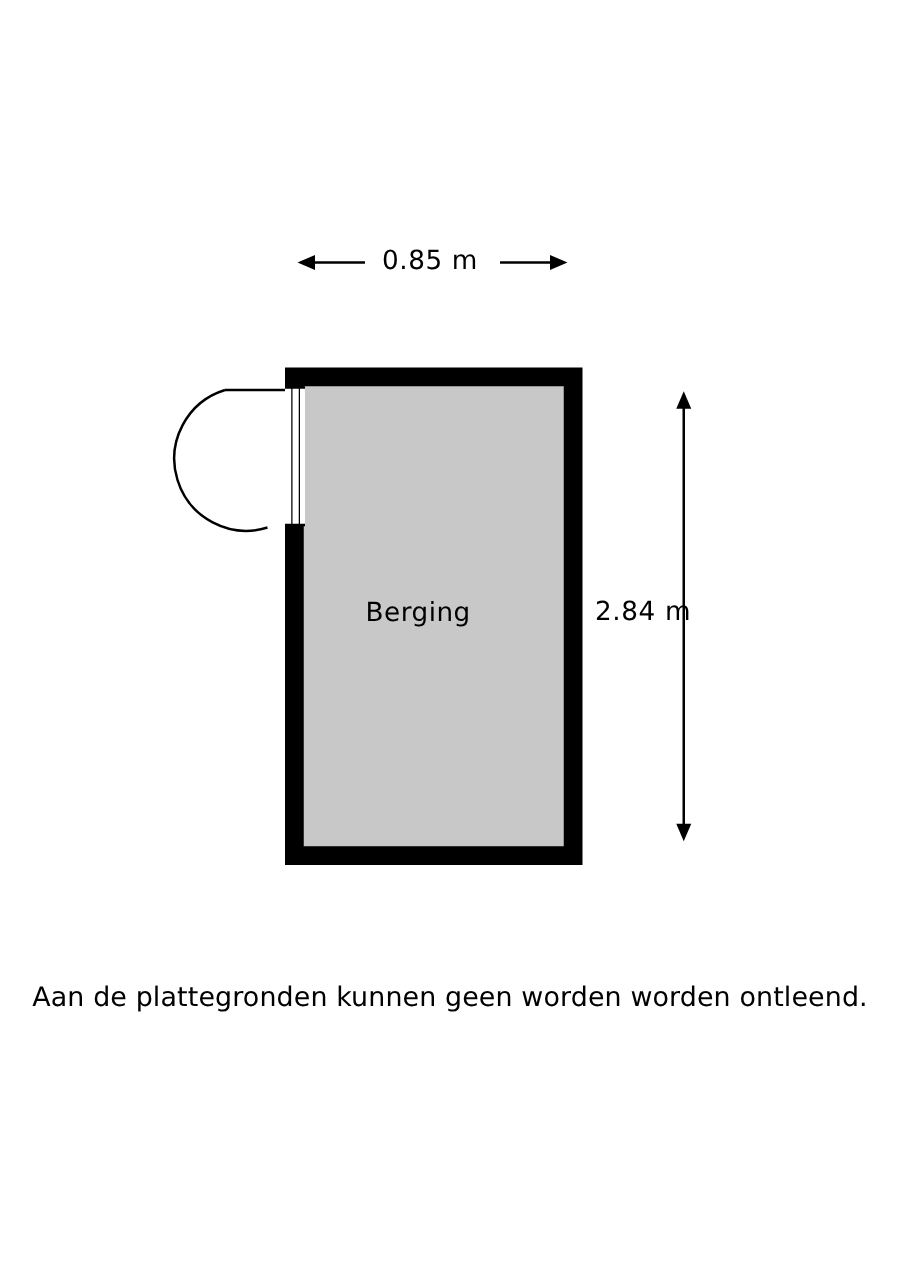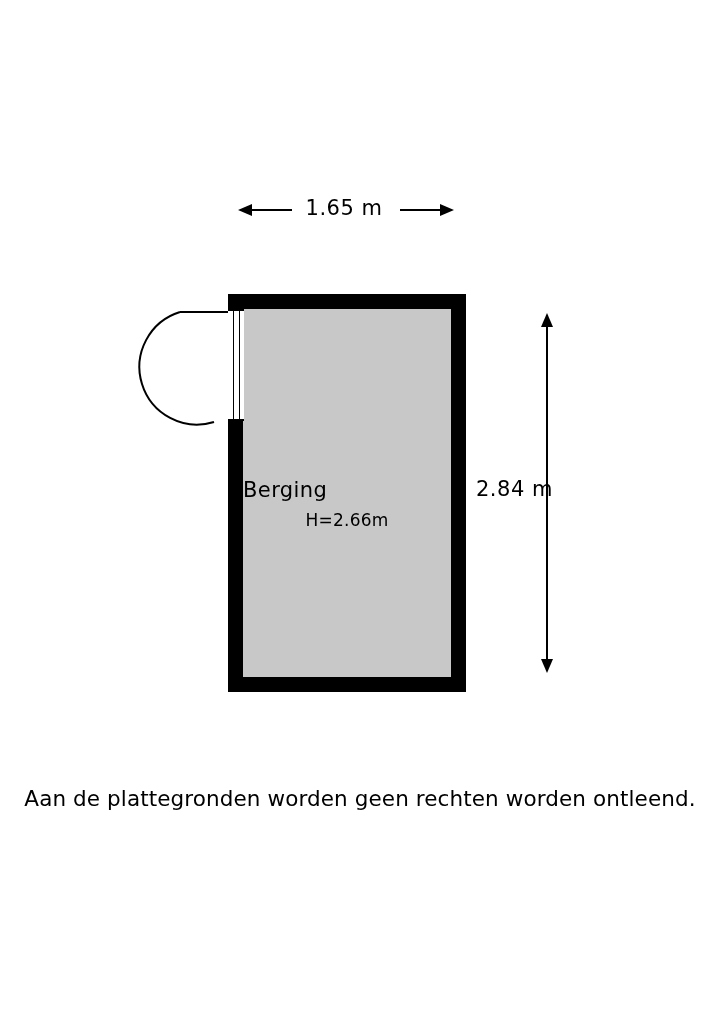--- a/index.html
+++ b/index.html
@@ -102,21 +102,21 @@
     height: 2px;
     background: #000000;
   }
 
   
   .room-name {
     position: absolute;
     left: 243px;
     top: 478px;
     width: 183px;
-    text-align: left;
+    text-align: center;
     font-size: 21px;
     letter-spacing: 0.4px;
   }
   .room-height {
     position: absolute;
     left: 243px;
     top: 510px;
     width: 208px;
     text-align: center;
     font-size: 17px;
@@ -162,20 +162,19 @@
   </svg>
 
   <div class="room-wall"></div>
   <div class="room-floor"></div>
 
   <div class="door-opening"></div>
   <div class="door-leaf"></div>
   <div class="door-jamb-top"></div>
   <div class="door-jamb-bottom"></div>
 
-  <div class="dim-top-label">1.65 m</div>
+  <div class="dim-top-label">0.85 m</div>
   <div class="dim-right-label">2.84 m</div>
 
   <div class="room-name">Berging</div>
-  <div class="room-height">H=2.66m</div>
 
-  <div class="disclaimer">Aan de plattegronden worden geen rechten worden ontleend.</div>
+  <div class="disclaimer">Aan de plattegronden kunnen geen worden worden ontleend.</div>
 </div>
 
 </body></html>

